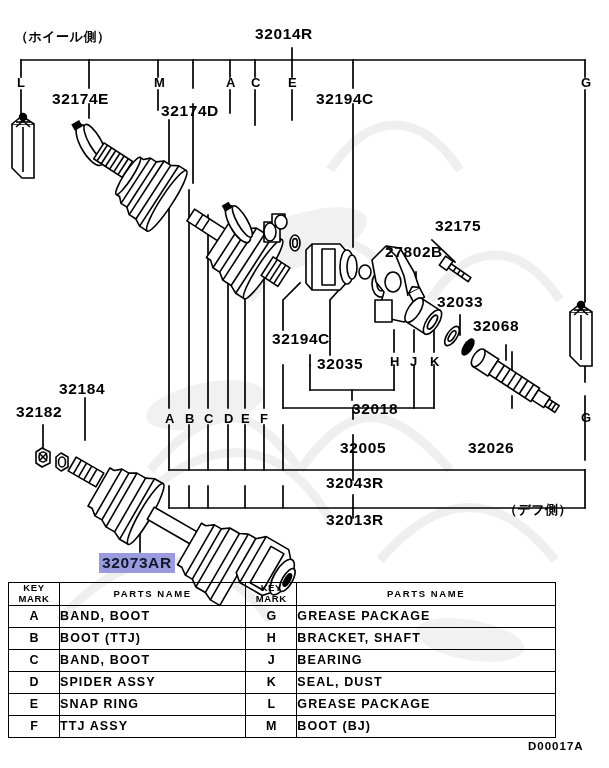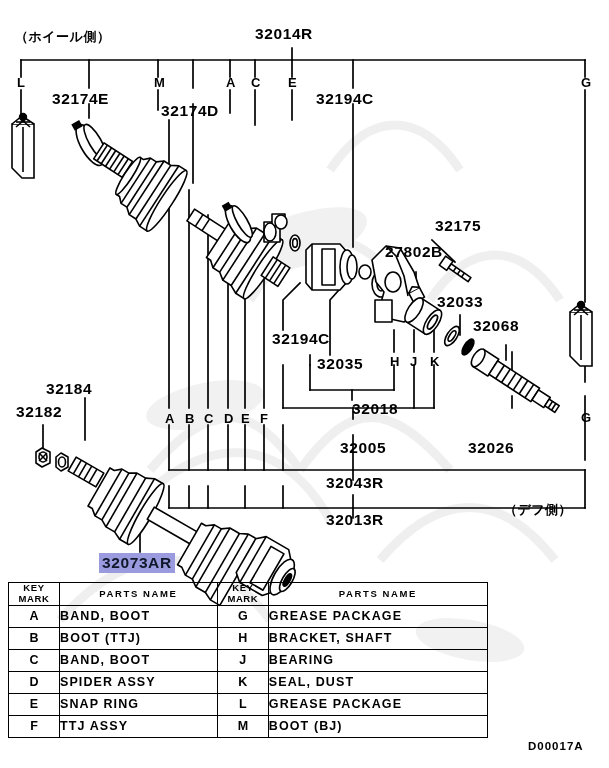--- a/index.html
+++ b/index.html
@@ -24,21 +24,21 @@
   .km{font-size:13px;font-weight:700;letter-spacing:0;}
   .jp{font-size:13px;font-weight:700;}
   .code{font-size:11.5px;font-weight:700;letter-spacing:1px;}
   .hl{
     background:#9a9ade;
     padding:1px 3px 2px 3px;
     color:#0f172a;
   }
   
   #ktable{
-    position:absolute;left:8px;top:582px;width:480px;
+    position:absolute;left:8px;top:582px;width:548px;
     border-collapse:collapse;
     border:1.8px solid #000;
     background:transparent;
   }
   #ktable td,#ktable th{
     border:1.2px solid #000;
     padding:0;
     vertical-align:middle;
   }
   .th-key{
@@ -440,21 +440,21 @@
 
   <div class="lbl km" style="left:581px;top:411px;">G</div>
 
   <div class="lbl km" style="left:165px;top:412px;">A</div>
   <div class="lbl km" style="left:185px;top:412px;">B</div>
   <div class="lbl km" style="left:204px;top:412px;">C</div>
   <div class="lbl km" style="left:224px;top:412px;">D</div>
   <div class="lbl km" style="left:241px;top:412px;">E</div>
   <div class="lbl km" style="left:260px;top:412px;">F</div>
 
-  <div class="lbl pn" style="left:46px;top:381px;">32184</div>
+  <div class="lbl pn" style="left:59px;top:381px;">32184</div>
   <div class="lbl pn" style="left:16px;top:404px;">32182</div>
 
   <div class="lbl pn" style="left:99px;top:555px;">
     <span class="hl">32073AR</span>
   </div>
 
   <table id="ktable">
     <tbody>
         <tr>
       <th class="th-key">

